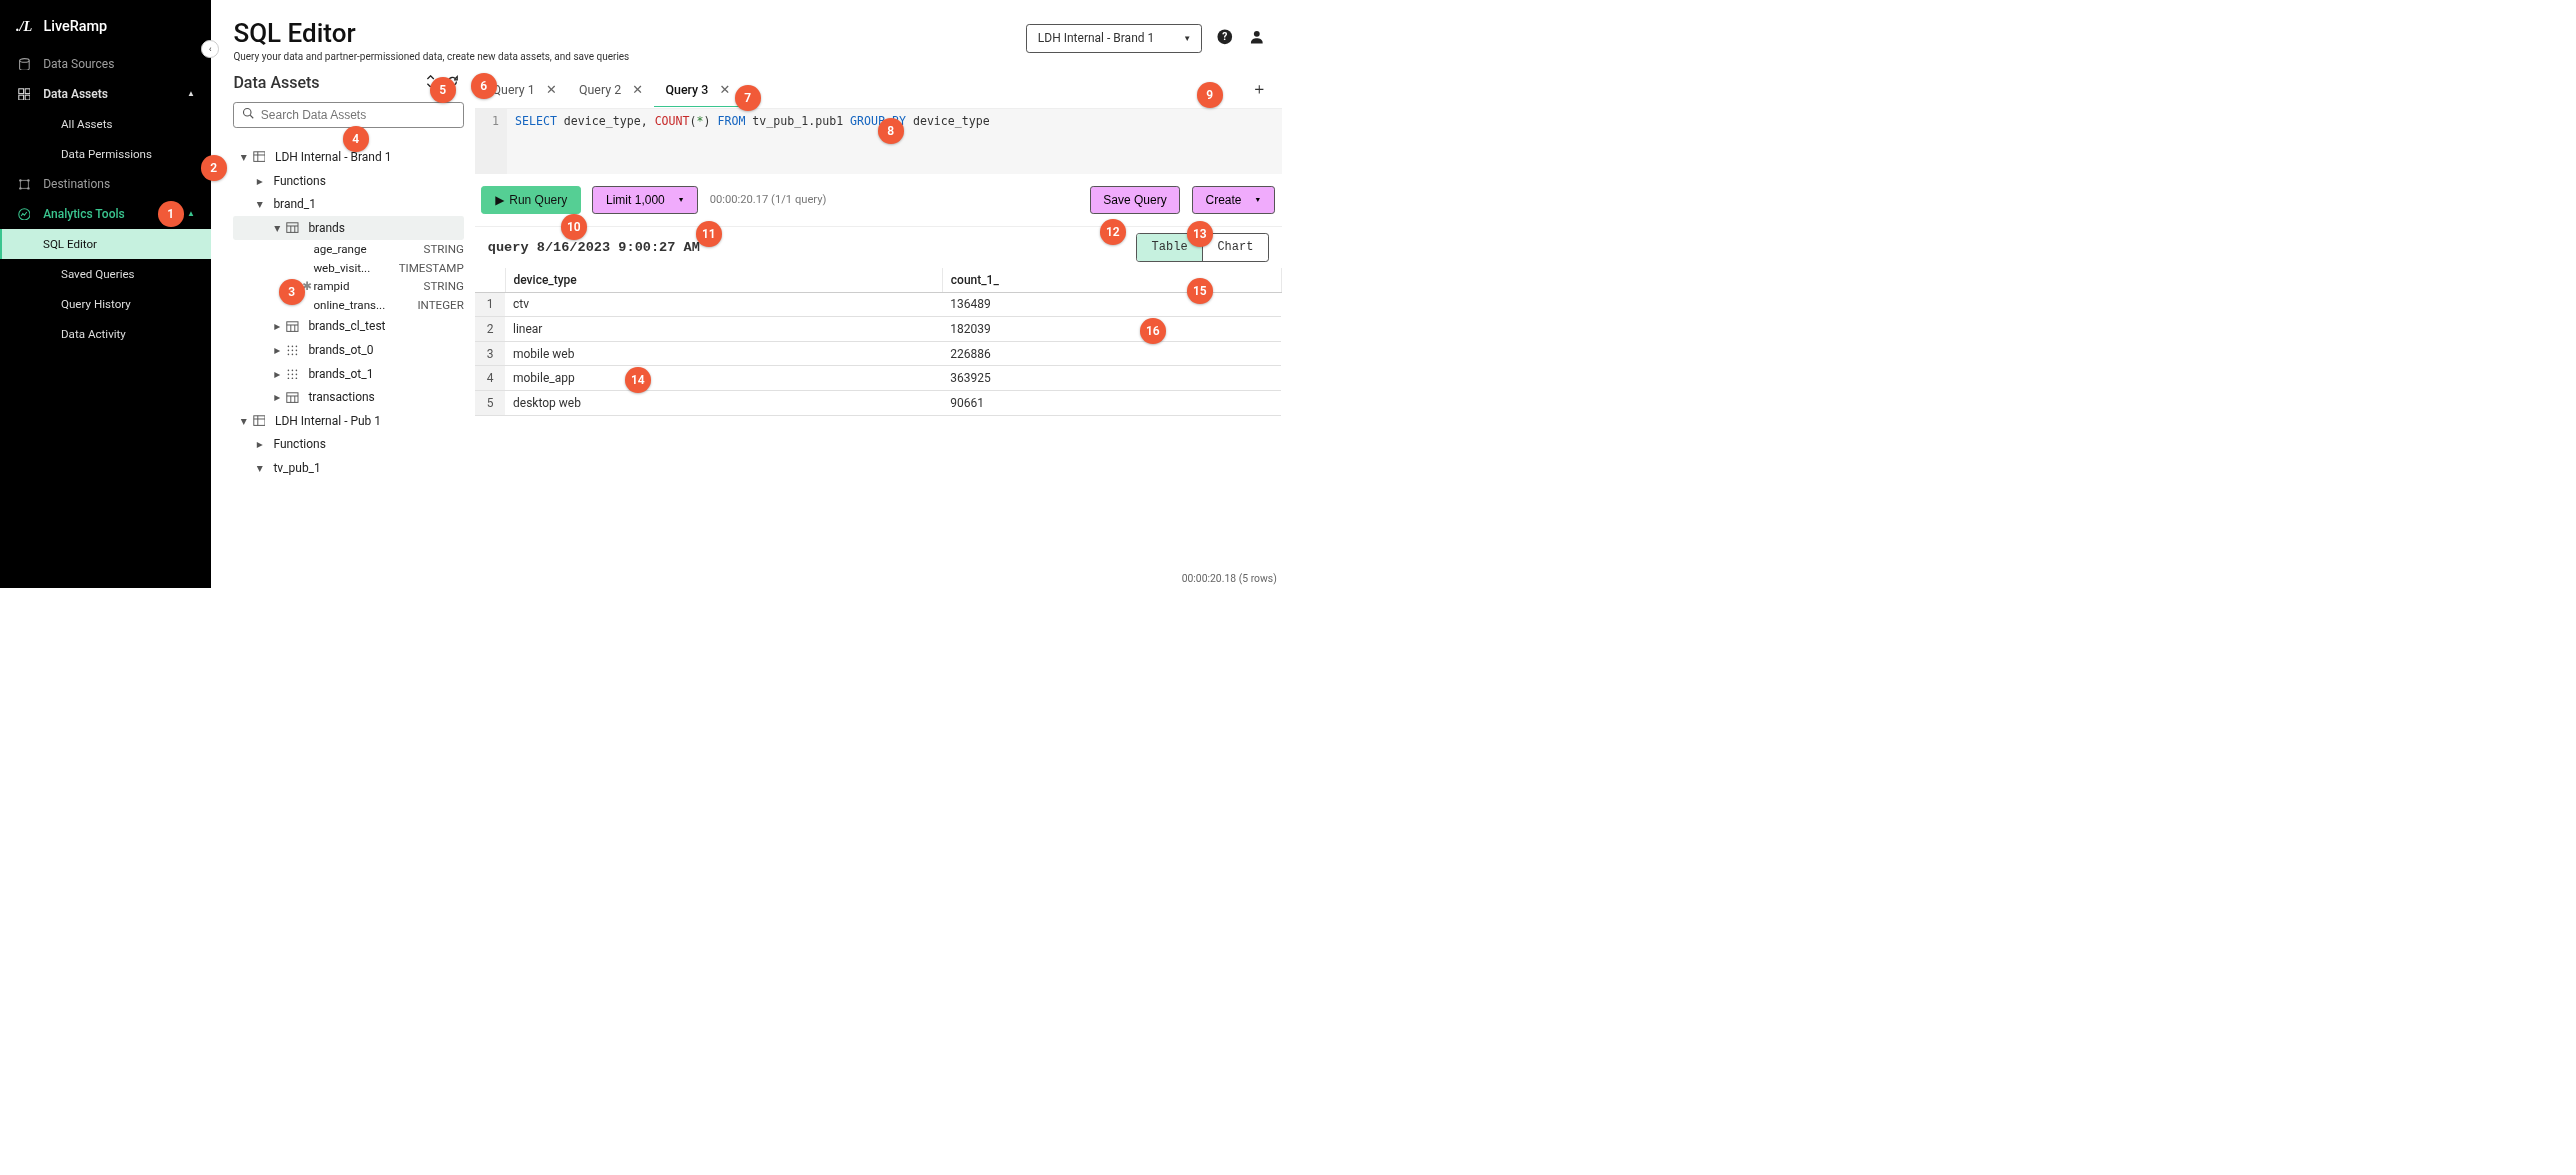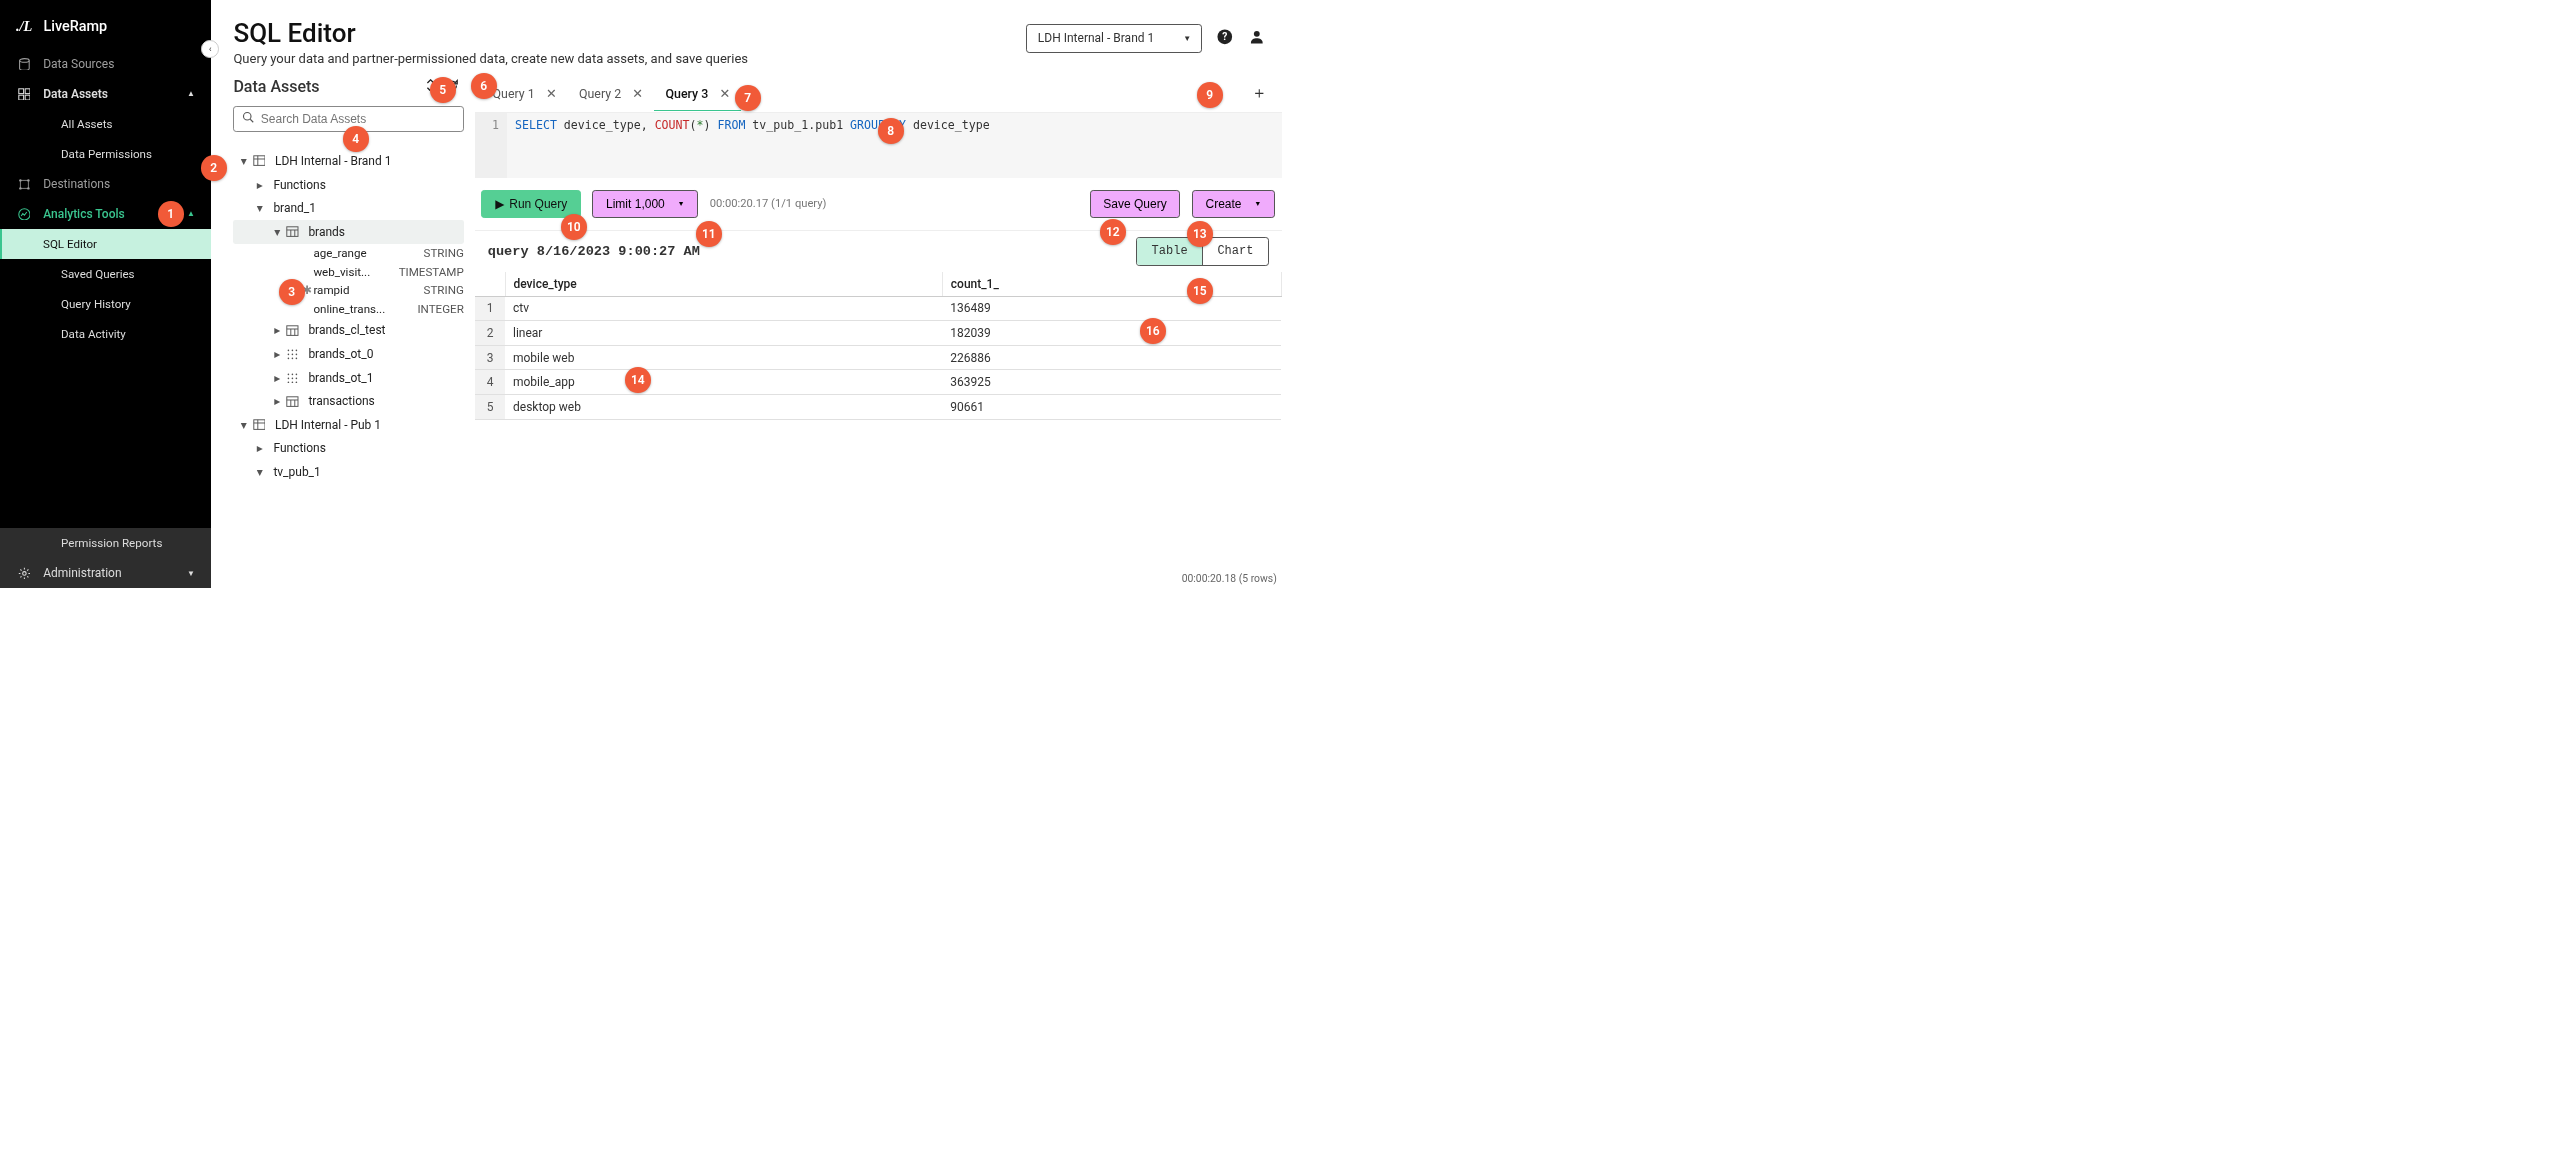--- a/index.html
+++ b/index.html
@@ -79,21 +79,21 @@
   }
 
   
   .main { flex: 1; display: flex; flex-direction: column; position: relative; }
   .header {
     display: flex;
     align-items: flex-start;
     padding: 17.6px 22.4px 9.6px 22.4px;
   }
   .header-left h1 { font-size: 26px; font-weight: 500; color: #111; }
-  .header-left p { font-size: 13px; color: #333; margin-top:3.2px; }
+  .header-left p { font-size: 10px; color: #333; margin-top:3.2px; }
   .header-right { margin-left:auto; display:flex; align-items:center; gap:14.4px; margin-top:6.4px; }
   .brand-select {
     border: 1.2px solid #555;
     border-radius: 3.2px;
     padding: 6.4px 34px 6.4px 11.2px;
     font-size: 12px;
     position: relative;
     cursor:pointer;
     min-width:176px;
   }
@@ -288,35 +288,20 @@
         </div>
       <div class="nav-item sub">
           <span>Saved Queries</span>
         </div>
       <div class="nav-item sub">
           <span>Query History</span>
         </div>
       <div class="nav-item sub">
           <span>Data Activity</span>
         </div>
-    </div>
-    <div class="nav-footer">
-      <div class="nav-item sub">
-          <span>Permission Reports</span>
-        </div>
-      <div class="nav-item expandable">
-        <span class="nav-icon">
-          <svg width="12.8" height="12.8" viewBox="0 0 16 16">
-              <circle cx="8" cy="8" r="2.2" fill="none" stroke="currentColor" stroke-width="1.3"></circle>
-              <path d="M8 1v2M8 13v2M1 8h2M13 8h2M3 3l1.4 1.4M11.6 11.6L13 13M13 3l-1.4 1.4M4.4 11.6L3 13" stroke="currentColor" stroke-width="1.3"></path>
-            </svg>
-        </span>
-        <span>Administration</span>
-        <span class="caret">▼</span>
-      </div>
     </div>
   </div>
 
   <div class="main">
     <div class="header">
       <div class="header-left">
         <h1>SQL Editor</h1>
         <p>Query your data and partner-permissioned data, create new data assets, and save queries</p>
       </div>
       <div class="header-right">

